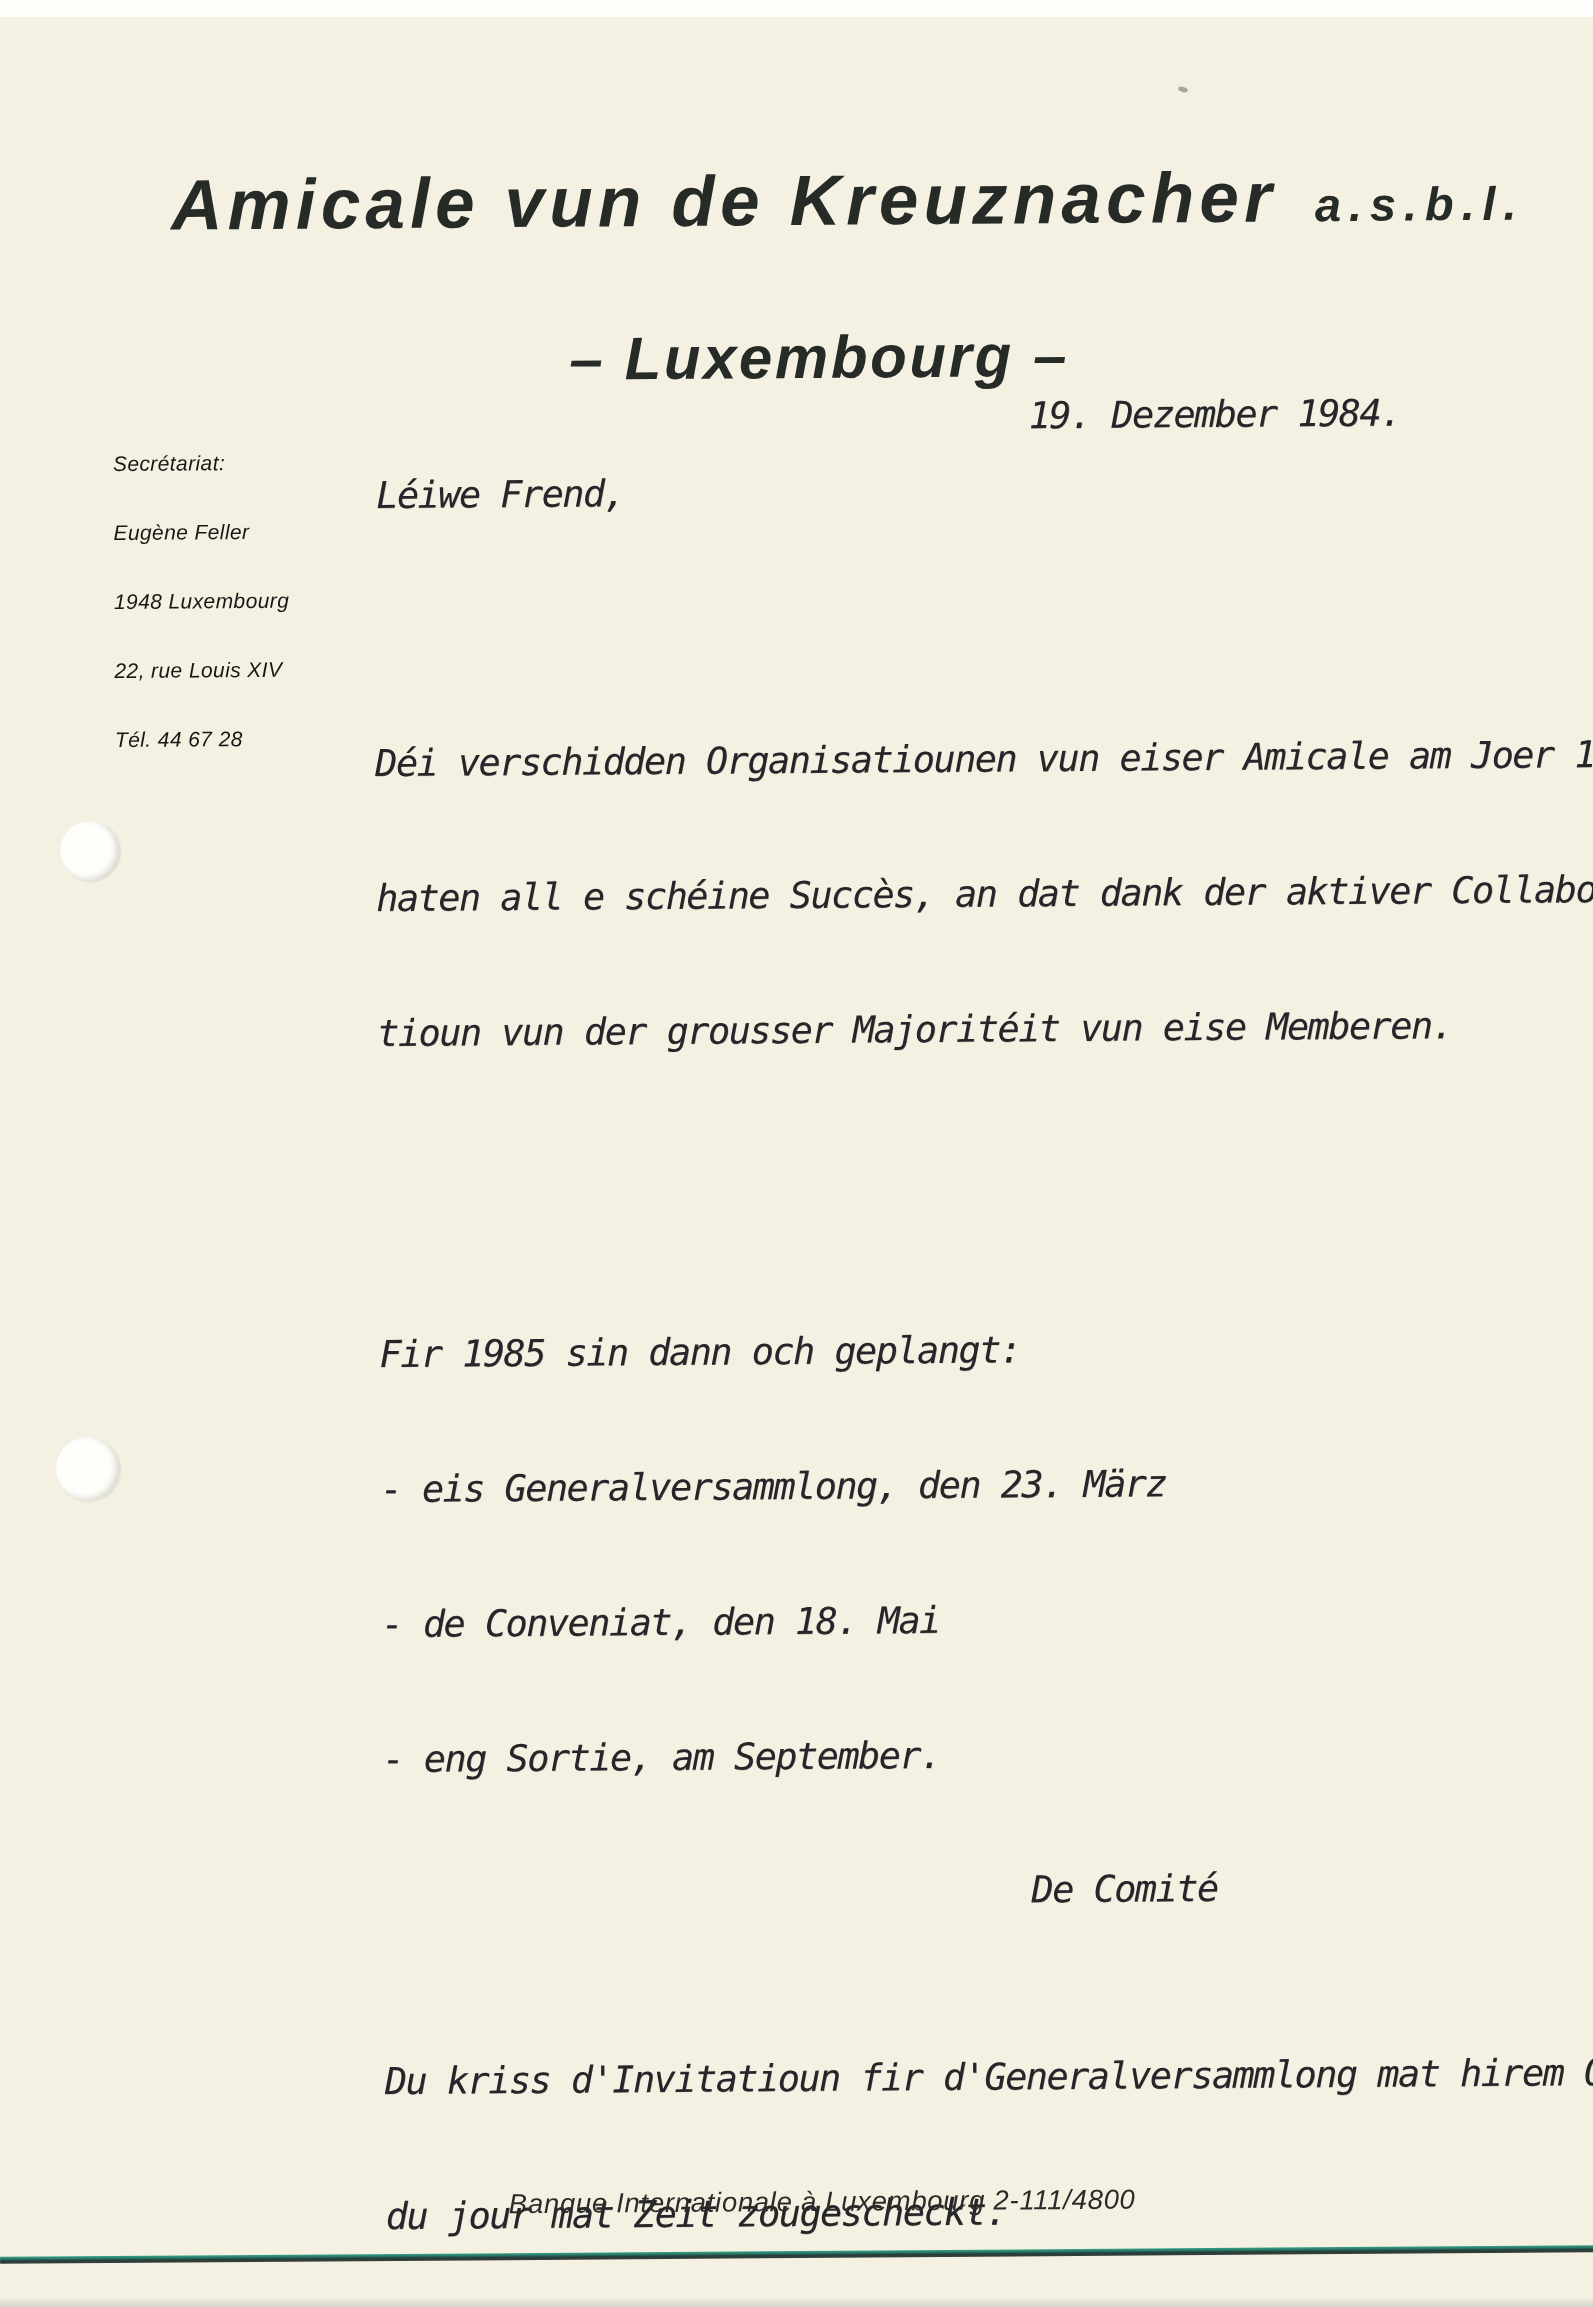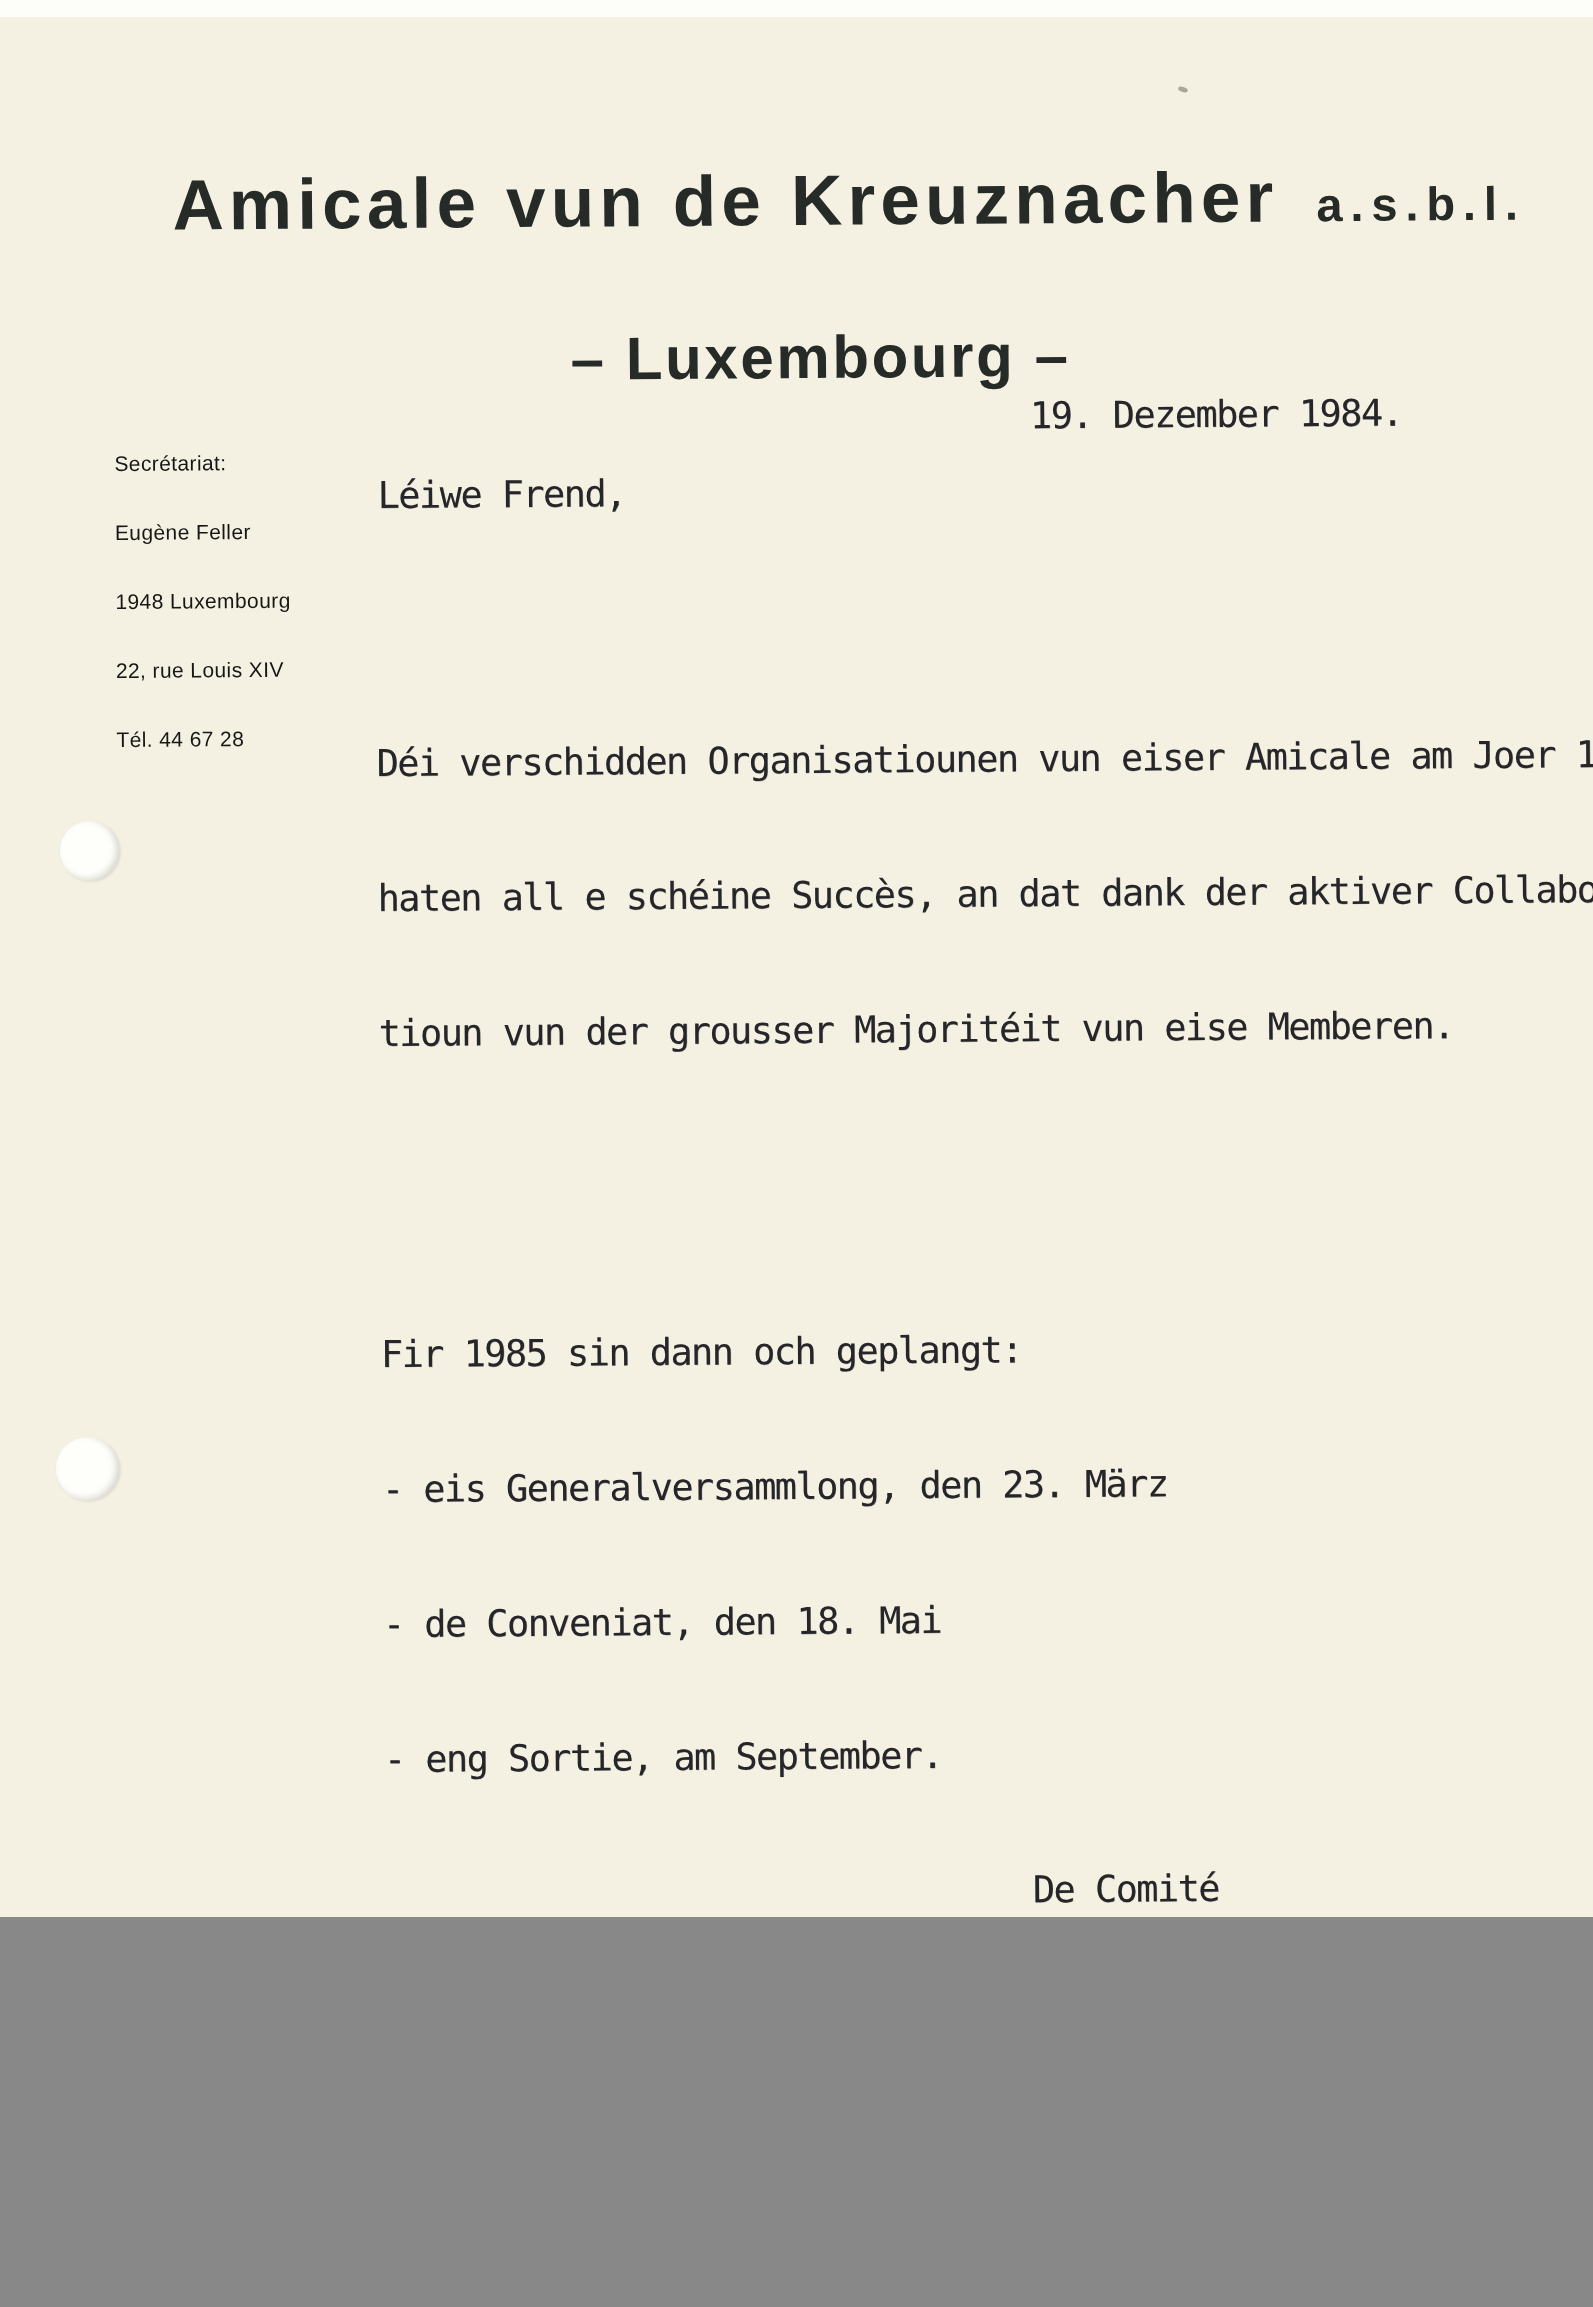--- a/index.html
+++ b/index.html
@@ -1,21 +1,22 @@
 <!DOCTYPE html>
 <html style="font-size:10.5px"><head>
 <meta charset="utf-8">
 <style>
   html,body{margin:0;padding:0;background:#888;}
   .page{
     position:relative;
-    width:1594px;height:1917px;
+    width:1594px;height:2307px;
     background:#f5f1e2;
     overflow:hidden;
     font-family:"Liberation Sans",sans-serif;
+    font-style:italic;
   }
   .scan-edge-top{
     position:absolute;left:0;top:0;width:100%;height:17px;
     background:#fdfdfa;
   }
   .rotated{
     position:absolute;left:0;top:0;right:0;bottom:0;
     transform:rotate(-0.42deg);
     transform-origin:50% 50%;
   }

